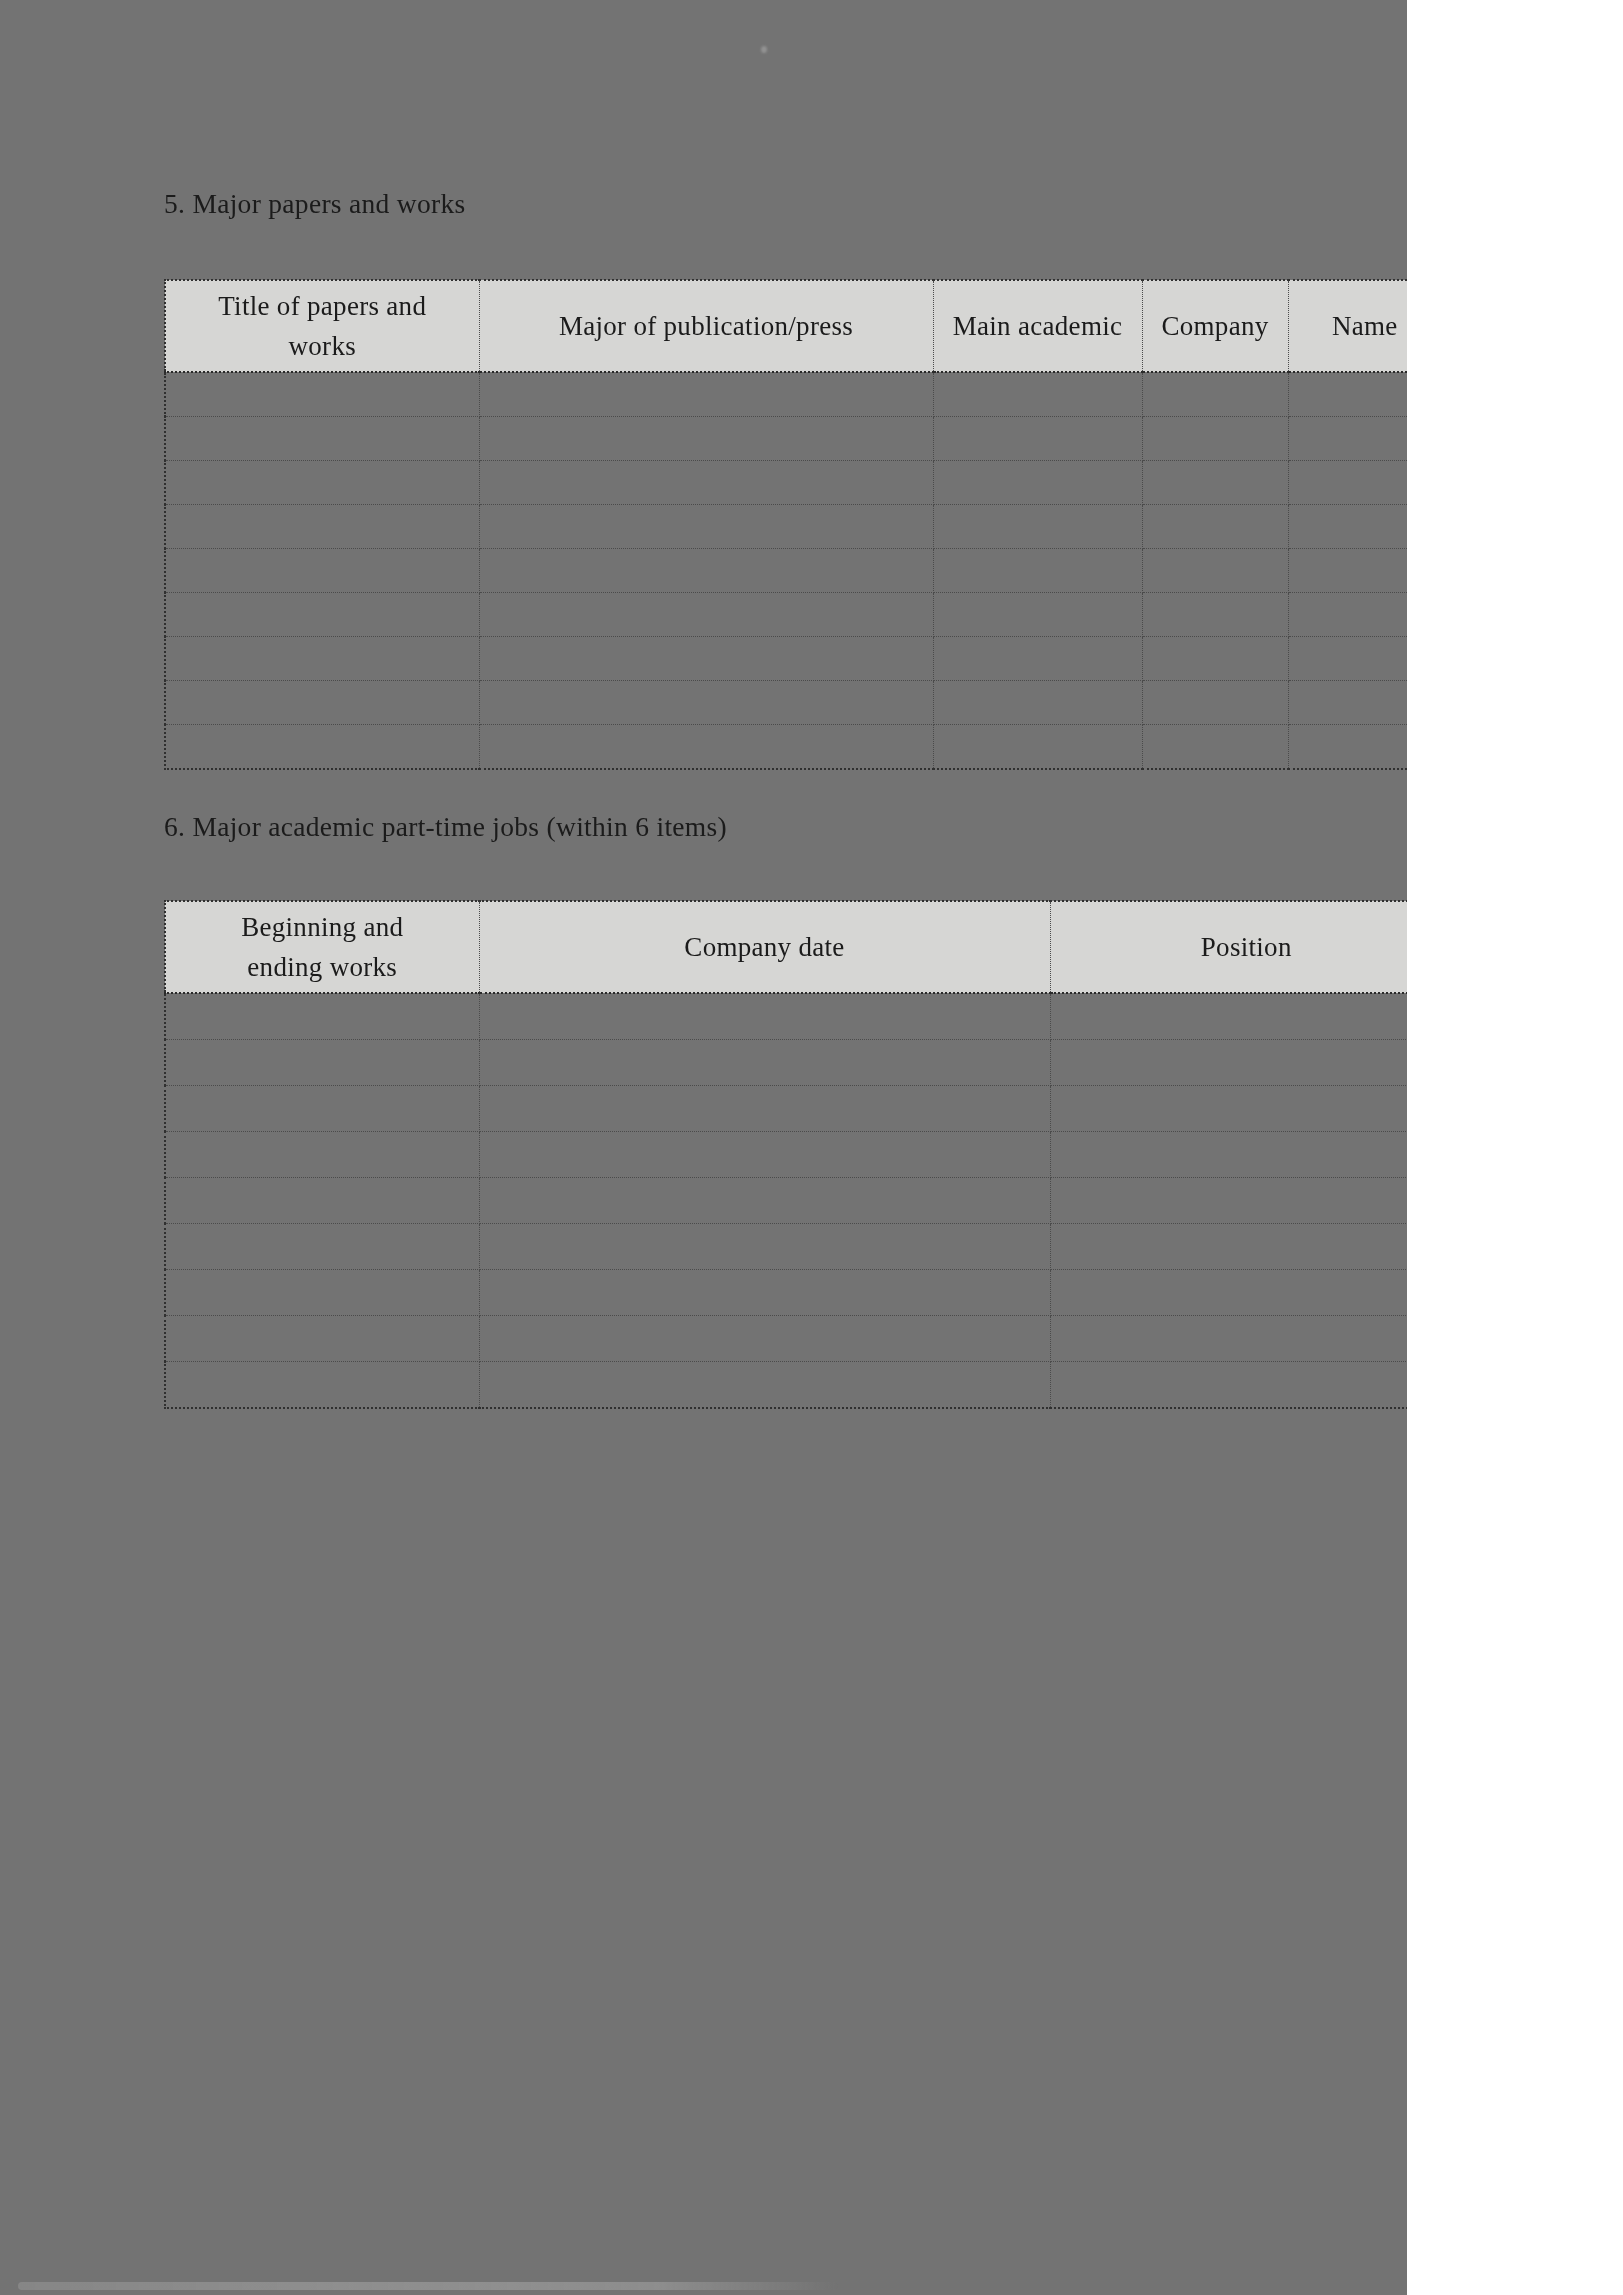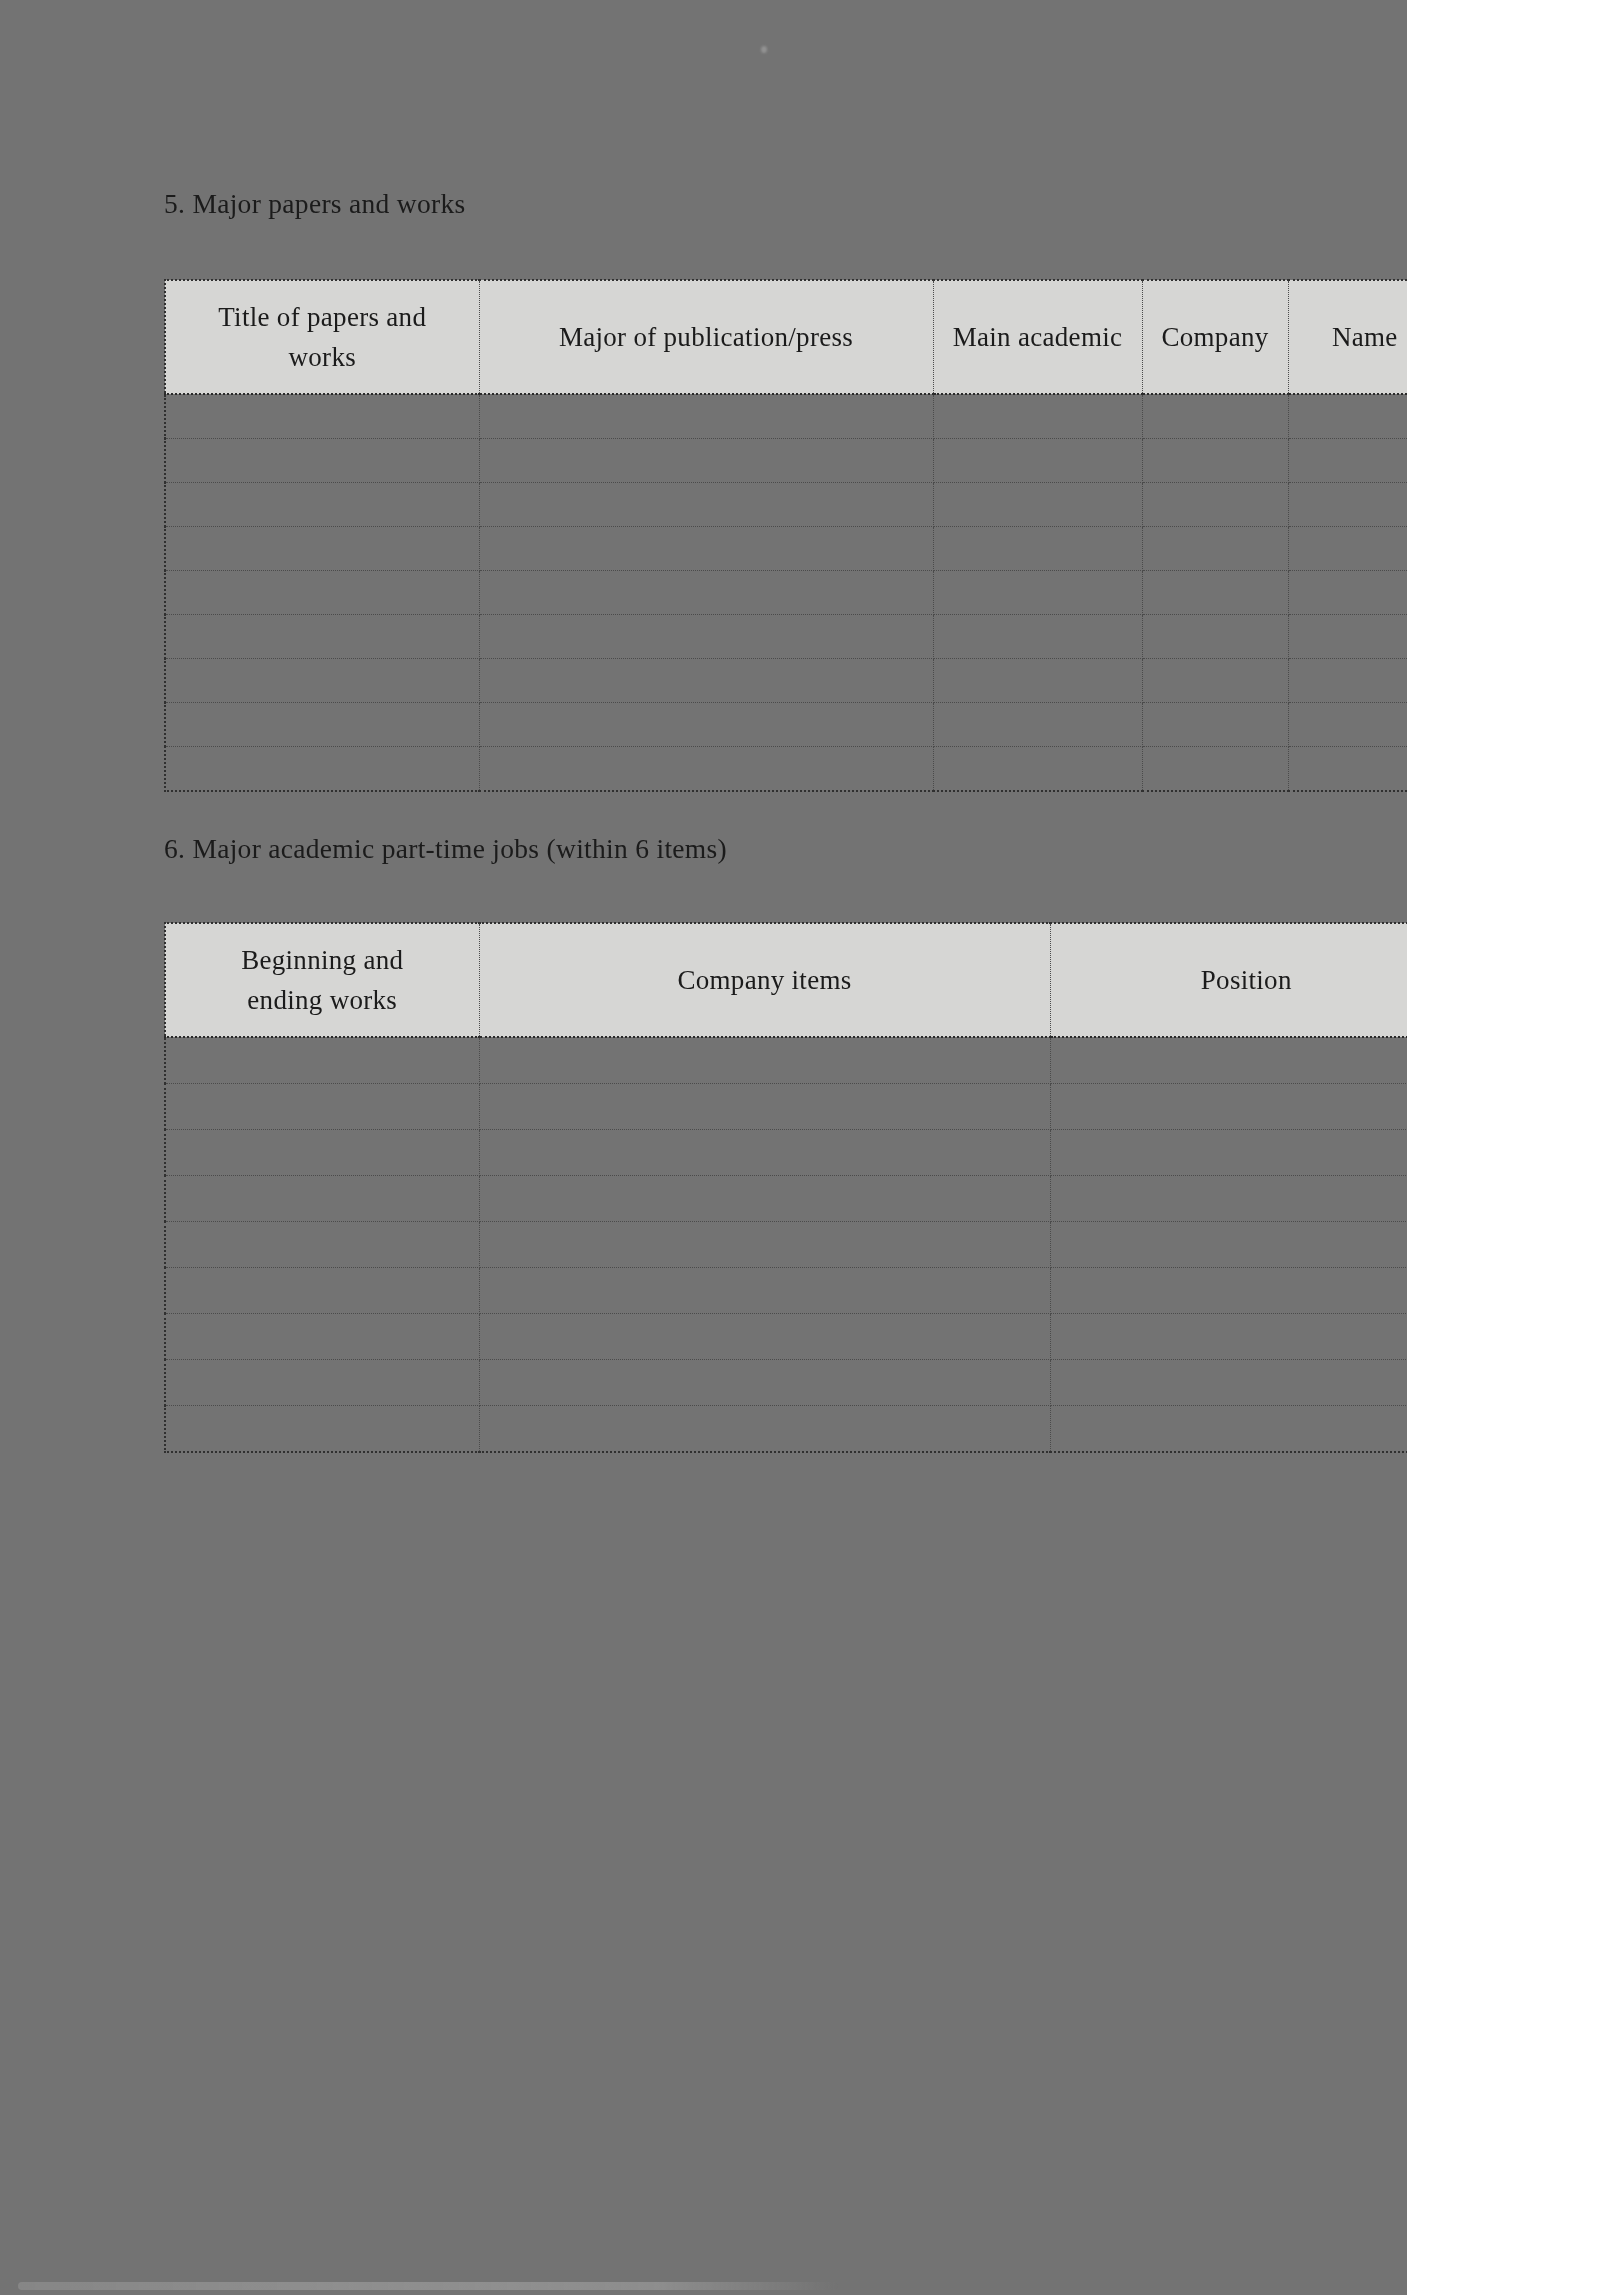--- a/index.html
+++ b/index.html
@@ -53,21 +53,21 @@
     vertical-align: middle;
     text-align: center;
     font-weight: normal;
     font-size: 27px;
     line-height: 1.5;
     padding: 0 7.9px;
     border-bottom: 2px dotted #2a2a2a;
     letter-spacing: 0.3px;
   }
   table.form-table thead th.wrap-col {
-    padding: 15px 39px;
+    padding: 4px 39px;
   }
   table.t1 tbody td { height: 41px; }
   table.t2 tbody td { height: 43px; }
 
   
   .artifact-dot {
     position: absolute;
     left: 761px;
     top: 46px;
     width: 5.9px;
@@ -192,21 +192,21 @@
 
     <table class="form-table t2 second">
       <colgroup>
         <col style="width:314px">
         <col style="width:571px">
         <col style="width:393px">
       </colgroup>
       <thead>
         <tr>
           <th class="wrap-col">Beginning and ending works</th>
-          <th>Company items</th>
+          <th>Company date</th>
           <th>Position</th>
         </tr>
       </thead>
       <tbody>
           <tr>
             <td></td>
             <td></td>
             <td></td>
           </tr>
           <tr>

